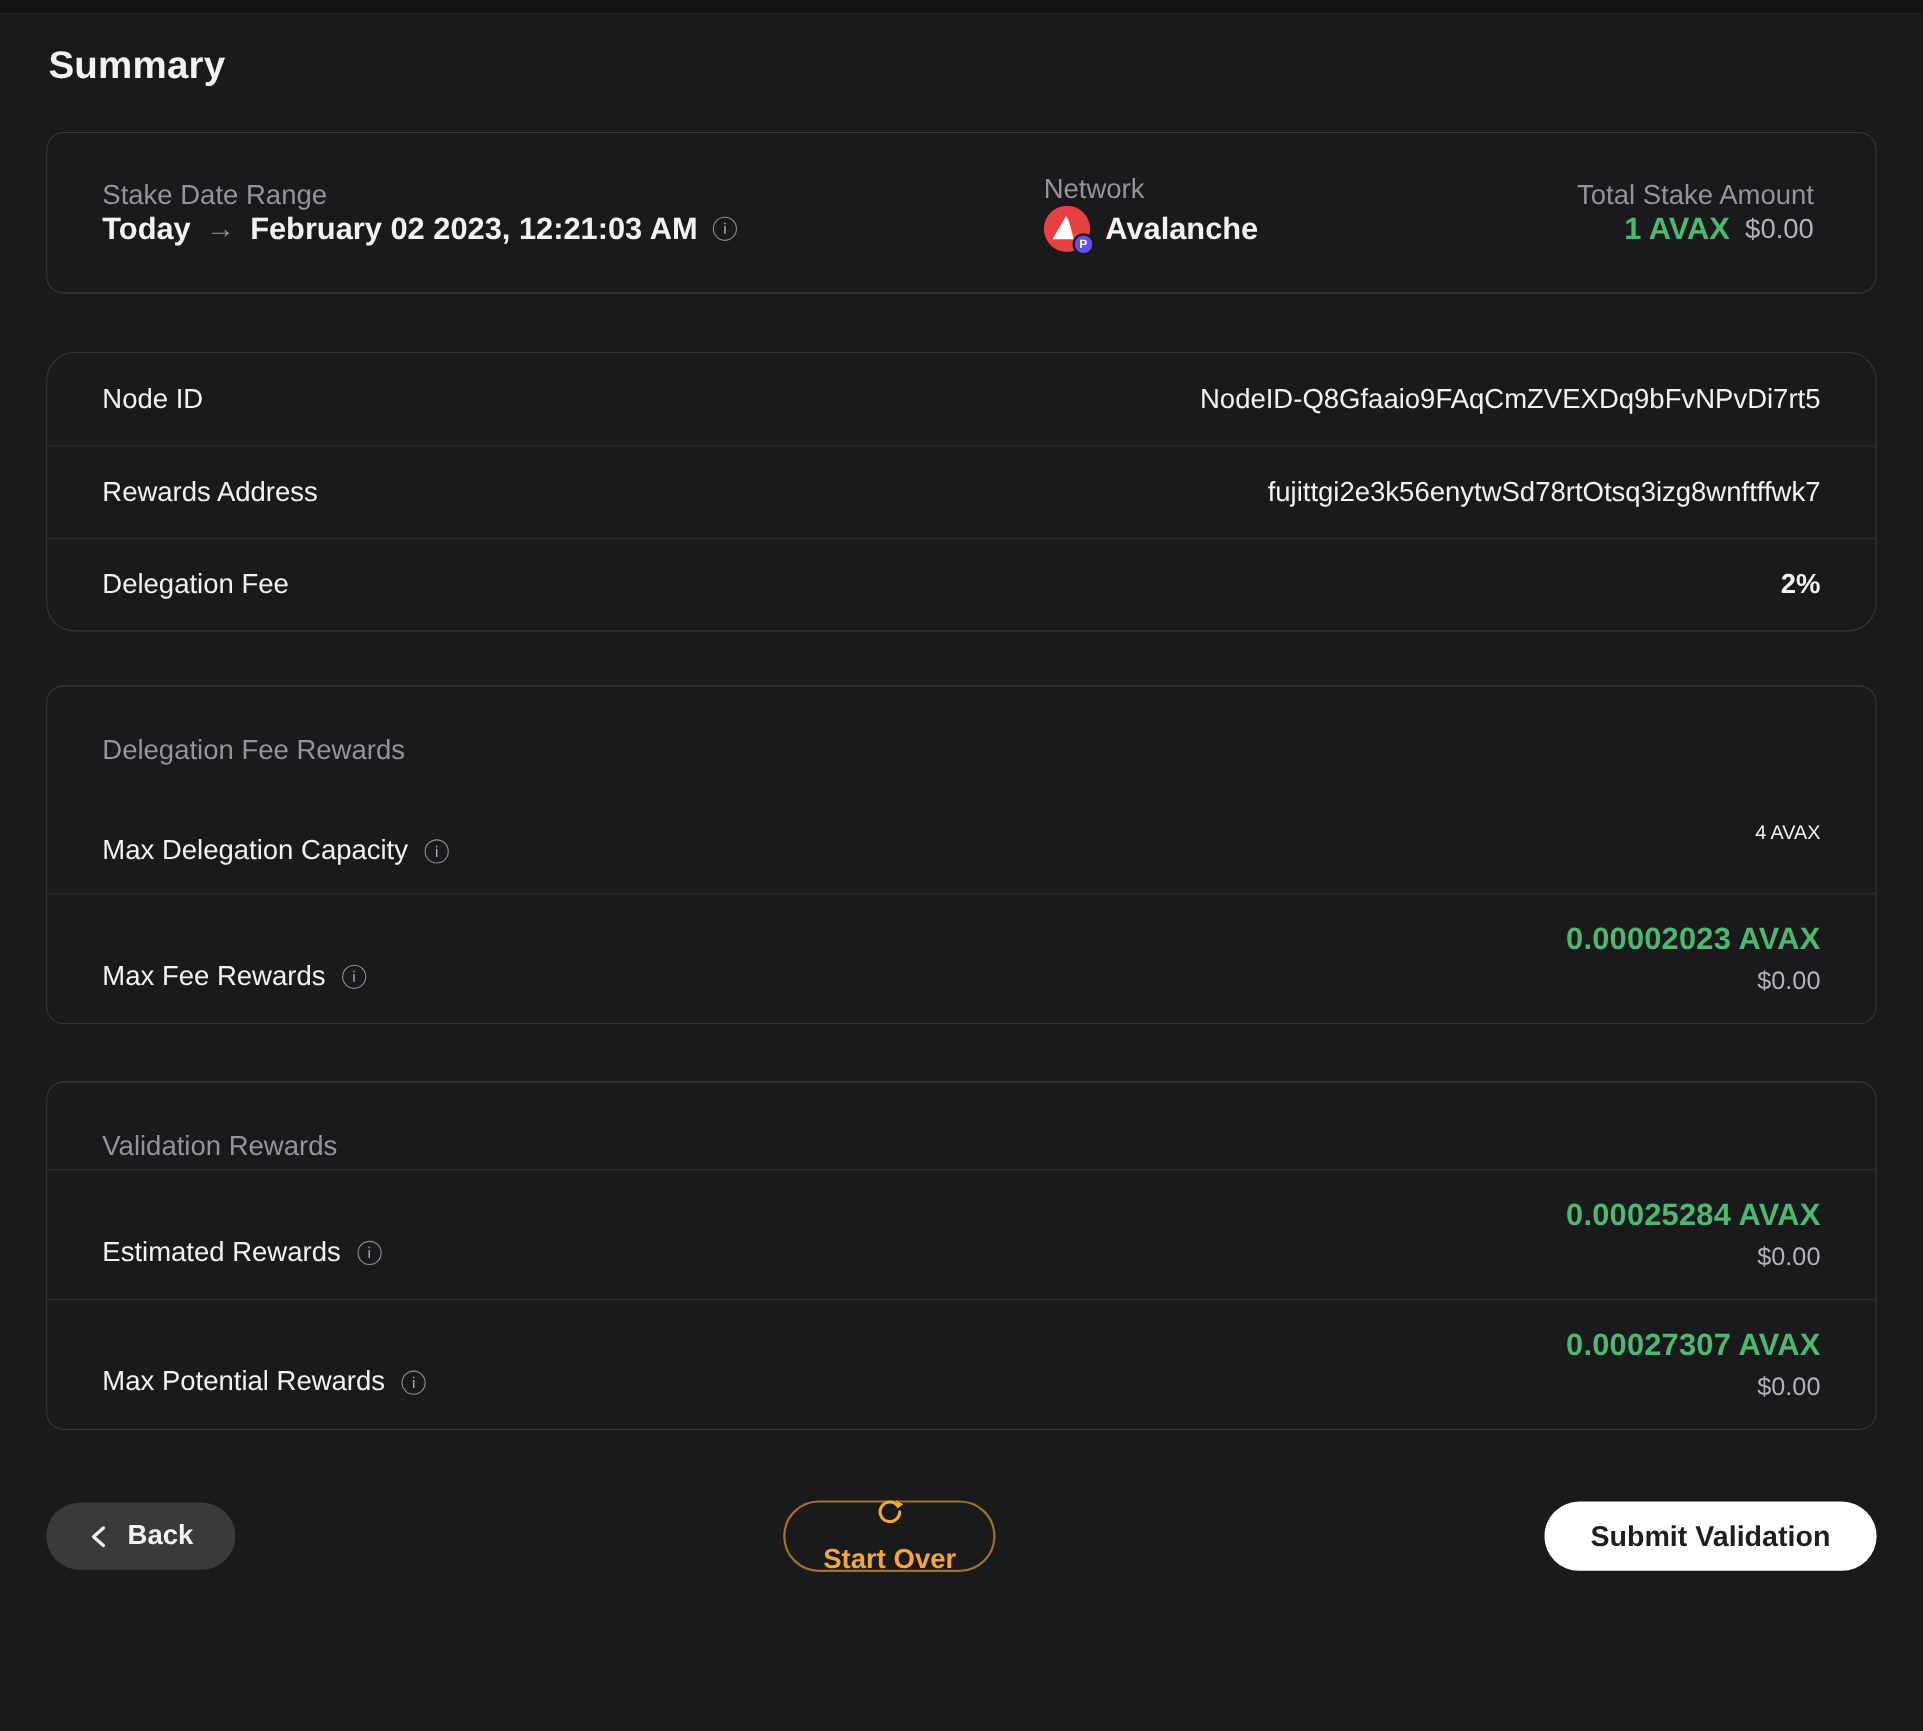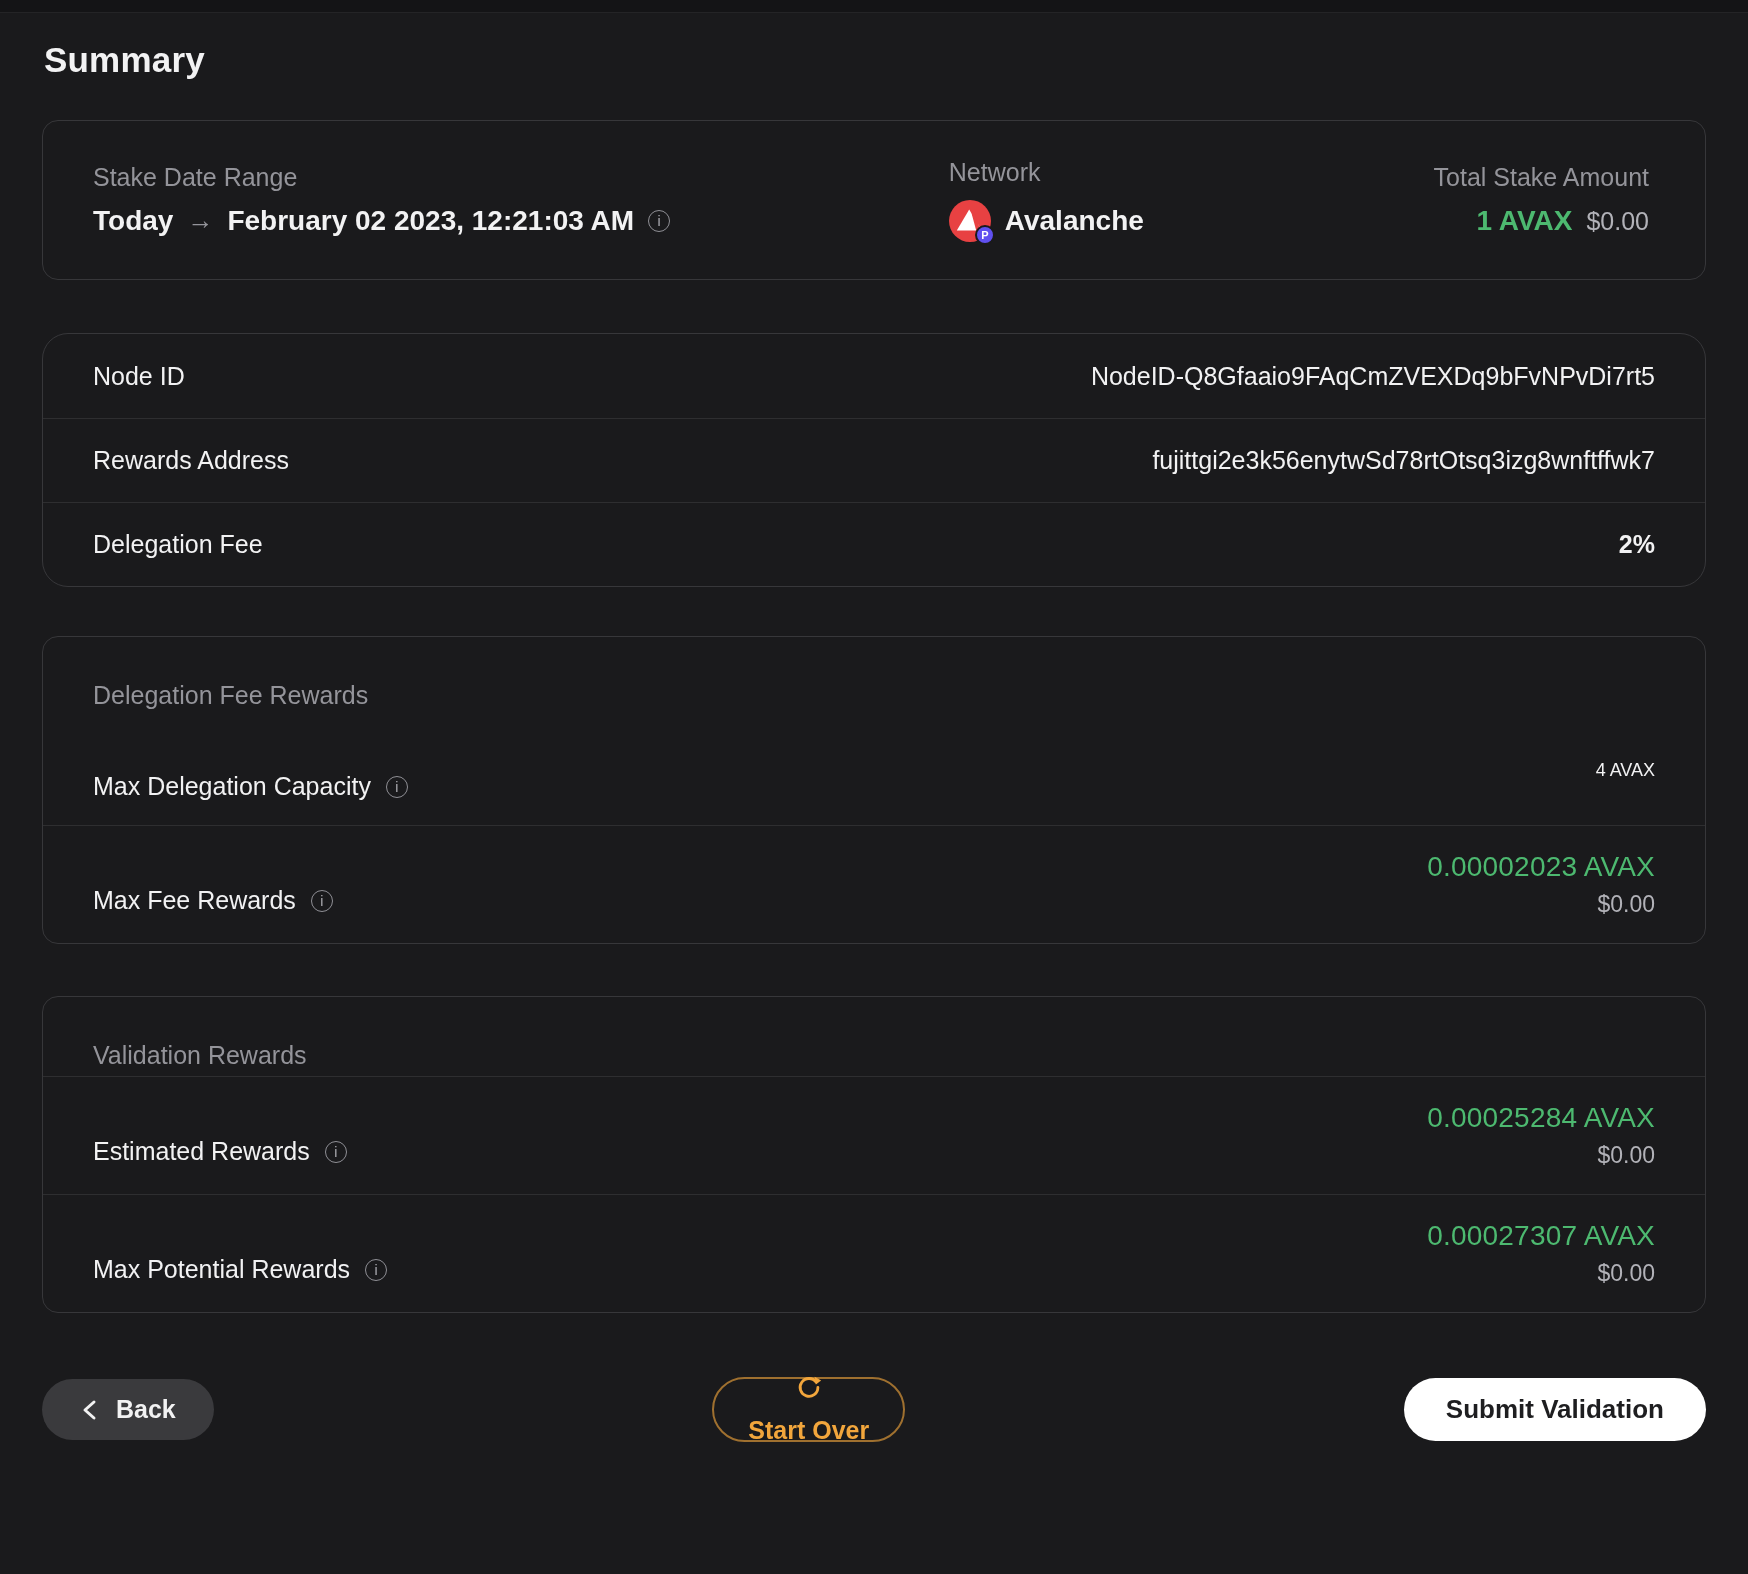--- a/index.html
+++ b/index.html
@@ -24,21 +24,21 @@
     overflow:hidden;
     position:relative;
   }
   .top-strip{height:13px;background:var(--strip);border-bottom:1px solid #242426;}
   .content{padding:0 42px;}
   .page-title{font-size:35px;font-weight:700;margin:27px 2px 40px 2px;letter-spacing:.2px;}
   .card{border:1px solid var(--card-border);border-radius:16px;background:transparent;}
 
   
   .header-card{display:flex;align-items:center;padding:37px 56px 37px 50px;margin-bottom:53px;}
-  .hcol{display:flex;flex-direction:column;gap:13px;}
+  .hcol{display:flex;flex-direction:column;}
   .hcol-left{flex:0 0 55%;}
   .hcol-mid{flex:1;}
   .hcol-right{align-items:flex-end;text-align:right;}
   .hlabel{font-size:25px;color:var(--gray);}
   .hvalue{font-size:28px;font-weight:700;display:flex;align-items:center;gap:14px;line-height:1.15;}
   .arrow{color:var(--gray);font-weight:400;font-size:26px;}
   .info{
     width:22px;height:22px;border:1.7px solid #8f8f95;border-radius:50%;
     display:inline-flex;align-items:center;justify-content:center;flex:0 0 auto;
     color:#aeaeb4;font-size:14px;font-weight:400;line-height:1;
@@ -63,21 +63,21 @@
 
   
   .section-card{margin-bottom:52px;}
   .section-title{font-size:25px;color:var(--gray);padding:44px 50px 6px 50px;}
   .srow{display:flex;justify-content:space-between;align-items:center;padding:24px 50px;min-height:80px;}
   .srow.bordered{border-top:1px solid var(--divider);}
   .srow.tall{min-height:118px;}
   .row-label{font-size:25px;color:var(--white);display:flex;align-items:center;gap:15px;margin-top:32px;}
   .plain-value{font-size:18px;color:var(--white);}
   .vstack{display:flex;flex-direction:column;align-items:flex-end;gap:8px;}
-  .big-green{color:var(--green);font-weight:400;font-size:28px;letter-spacing:.2px;}
+  .big-green{color:var(--green);font-weight:700;font-size:28px;letter-spacing:.2px;}
   .sub-value{color:var(--gray-light);font-size:23px;}
 
   
   .footer{display:flex;align-items:center;justify-content:space-between;margin-top:64px;}
   .btn{display:inline-flex;align-items:center;justify-content:center;gap:16px;
        border-radius:999px;font-family:inherit;font-size:25px;cursor:pointer;border:none;}
   .btn-back{background:var(--back-bg);color:var(--white);font-weight:700;height:61px;padding:0 38px;}
   .btn-startover{background:transparent;color:var(--orange);font-weight:700;height:65px;padding:0 34px;
        border:2px solid rgba(242,166,60,.62);flex-direction:column;}
   .btn-submit{background:#ffffff;color:#1e1e20;font-weight:700;height:63px;padding:0 42px;font-size:26px;}

